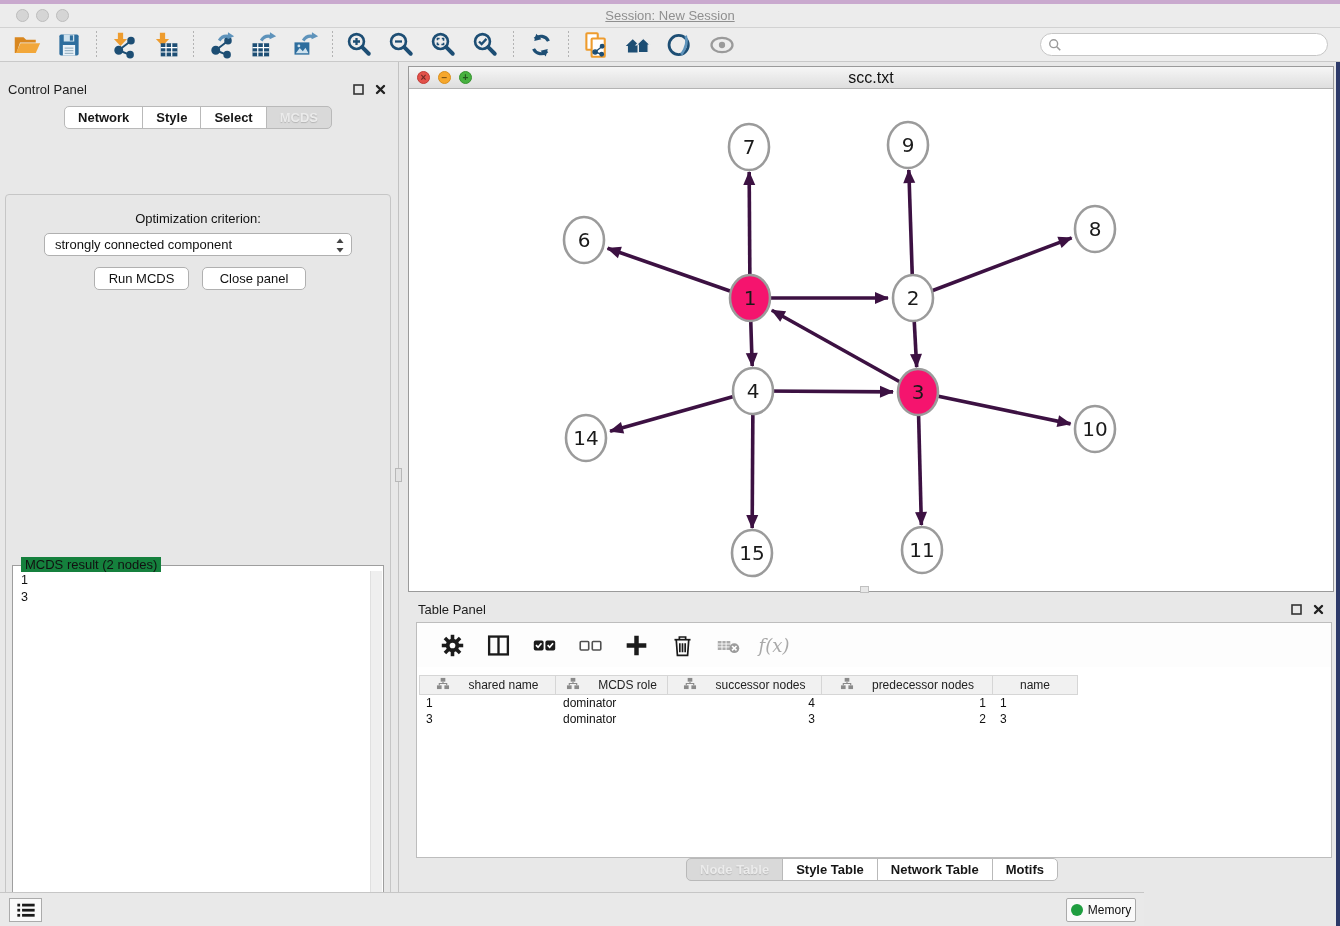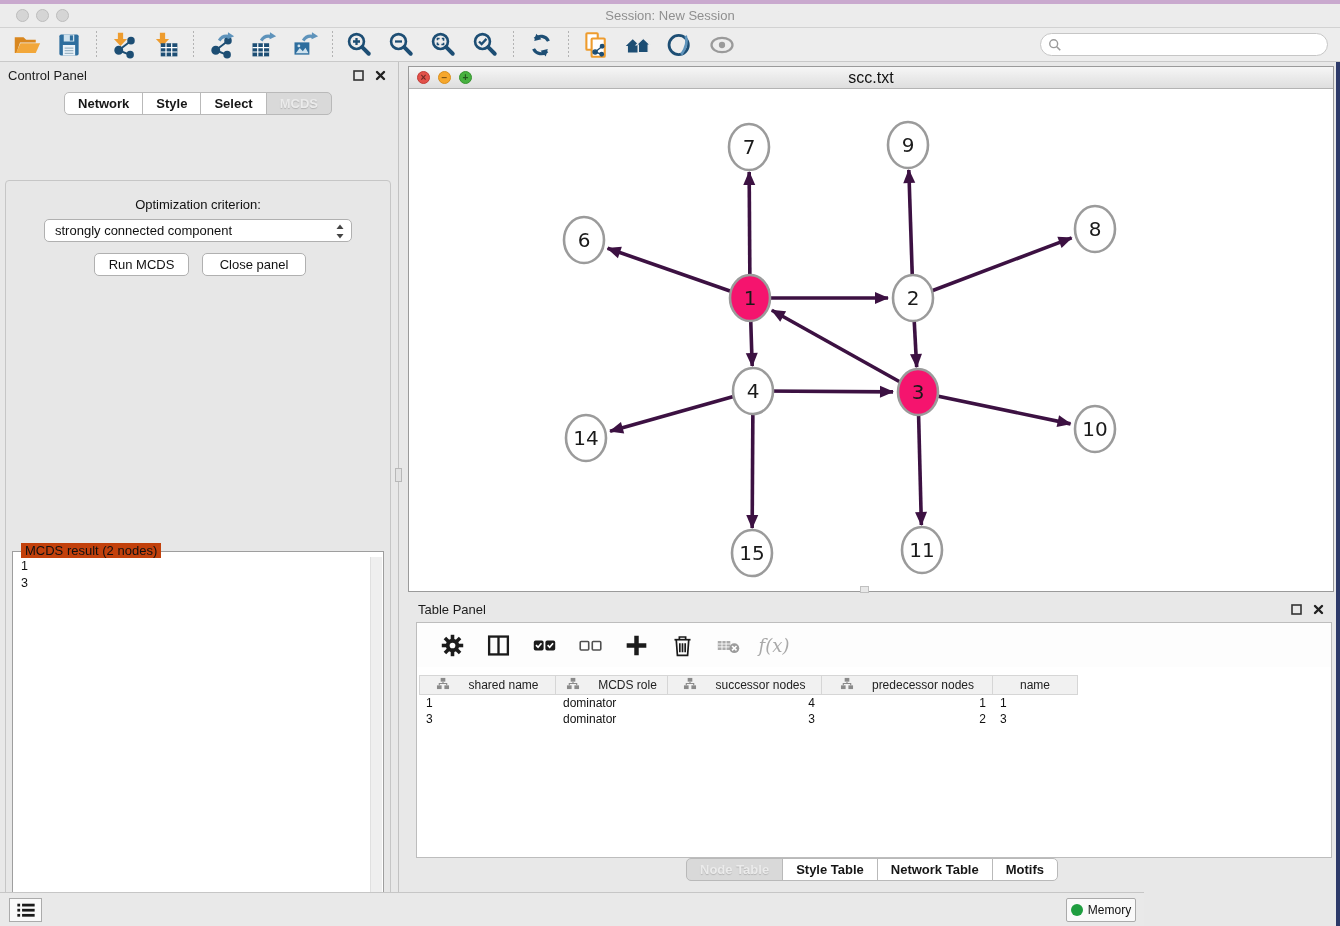--- a/index.html
+++ b/index.html
@@ -5,35 +5,35 @@
   * { margin:0; padding:0; box-sizing:border-box; }
   html,body { width:1340px; height:926px; overflow:hidden;
     font-family:"Liberation Sans", sans-serif; background:#e8e8e8; }
   .abs { position:absolute; }
   
   #desktop-top { left:0; top:0; width:1340px; height:4px; background:#c9a9ce; }
   #titlebar { left:0; top:4px; width:1340px; height:24px; background:#ececec;
     border-bottom:1px solid #d2d2d2; }
   .tl-circle { position:absolute; top:5px; width:13px; height:13px; border-radius:50%;
     background:#d5d5d5; border:1px solid #bdbdbd; }
-  #window-title { width:100%; text-align:center; line-height:23px; font-size:13px; color:#8f8f8f; }
+  #window-title { width:100%; text-align:center; line-height:23px; font-size:13px; color:#8f8f8f;text-decoration:underline; }
   #main-toolbar { left:0; top:28px; width:1340px; height:34px; background:#ededed;
     border-bottom:1px solid #c9c9c9; display:flex; align-items:center; padding-left:6px; }
   .tbgroup { display:flex; align-items:center; }
   .tbicon { width:32px; height:30px; display:flex; align-items:center; justify-content:center;
     margin:0 5px; }
   .tbicon svg { width:28px; height:28px; }
   .tbsep { width:1px; height:28px; margin:0 6px;
     background-image:linear-gradient(#b3b3b3 40%, rgba(0,0,0,0) 0%);
     background-size:1px 4px; background-repeat:repeat-y; }
   #search-box { right:12px; top:33px; width:288px; height:23px; background:#fff;
     border:1px solid #c6c6c6; border-radius:12px; display:flex; align-items:center; padding-left:7px; }
   #search-box svg { width:14px; height:14px; }
   
-  #control-panel { left:0; top:62px; width:396px; height:830px; background:#e8e8e8; }
+  #control-panel { left:0; top:76px; width:396px; height:830px; background:#e8e8e8; }
   .panel-header { height:26px; display:flex; align-items:center; padding:0 8px; }
   .panel-title { font-size:13px; color:#1c1c1c; flex:1; }
   .panel-btn { width:16px; height:16px; display:flex; align-items:center; justify-content:center; margin-left:6px; }
   .tabs-row { display:flex; justify-content:center; margin-top:4px; position:relative; z-index:2; }
   .tab { background:#fff; border:1px solid #b9b9b9; margin-left:-1px; padding:3px 13px;
     font-size:13px; font-weight:700; color:#161616; cursor:default; }
   .tab.first { border-radius:5px 0 0 5px; margin-left:0; }
   .tab.last { border-radius:0 5px 5px 0; }
   .tab.active { background:#d9d9d9; color:#ebebeb; text-shadow:0 1px 1px #b5b5b5; }
   #cp-inner { left:5px; top:118px; width:386px; height:760px; background:#e7e7e7;
@@ -43,21 +43,21 @@
     border:1px solid #b0b0b0; border-radius:5px; display:flex; align-items:center;
     font-size:13px; color:#111; padding-left:10px; }
   #opt-dropdown .stepper { position:absolute; right:6px; top:3px; }
   .cp-button { top:72px; height:23px; background:#fff; border:1px solid #b0b0b0;
     border-radius:5px; font-size:13px; color:#111; display:flex; align-items:center;
     justify-content:center; font-family:inherit; }
   #run-btn { left:88px; width:95px; }
   #close-btn { left:196px; width:104px; }
   #result-fieldset { left:6px; top:370px; width:372px; height:378px; border:1px solid #9e9e9e;
     background:#fff; }
-  #result-legend { position:absolute; left:8px; top:-9px; background:#c2410c; padding:0 4px;
+  #result-legend { position:absolute; left:8px; top:-9px; background:#15803d; padding:0 4px;
     font-size:13px; color:#111;text-align:center; }
   #result-lines { position:absolute; left:0; top:6px; width:356px; }
   .result-line { font-size:12.5px; color:#111; padding-left:8px; line-height:17px; }
   #result-scrollbar { position:absolute; right:1px; top:5px; width:12px; height:366px;
     background:#efefef; border-left:1px solid #e0e0e0; }
   #cp-divider { left:398px; top:62px; width:1px; height:830px; background:#c2c2c2; }
   #cp-divider-handle { left:395px; top:468px; width:7px; height:14px; background:#e2e2e2;
     border:1px solid #b8b8b8; }
   
   #net-window { left:408px; top:66px; width:926px; height:526px; background:#fff;

